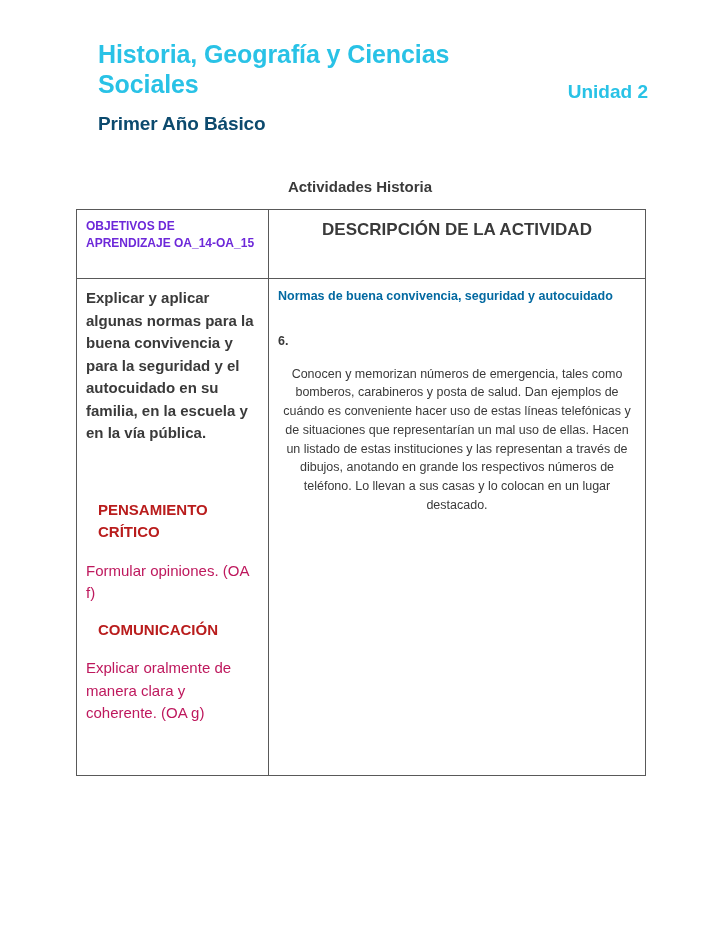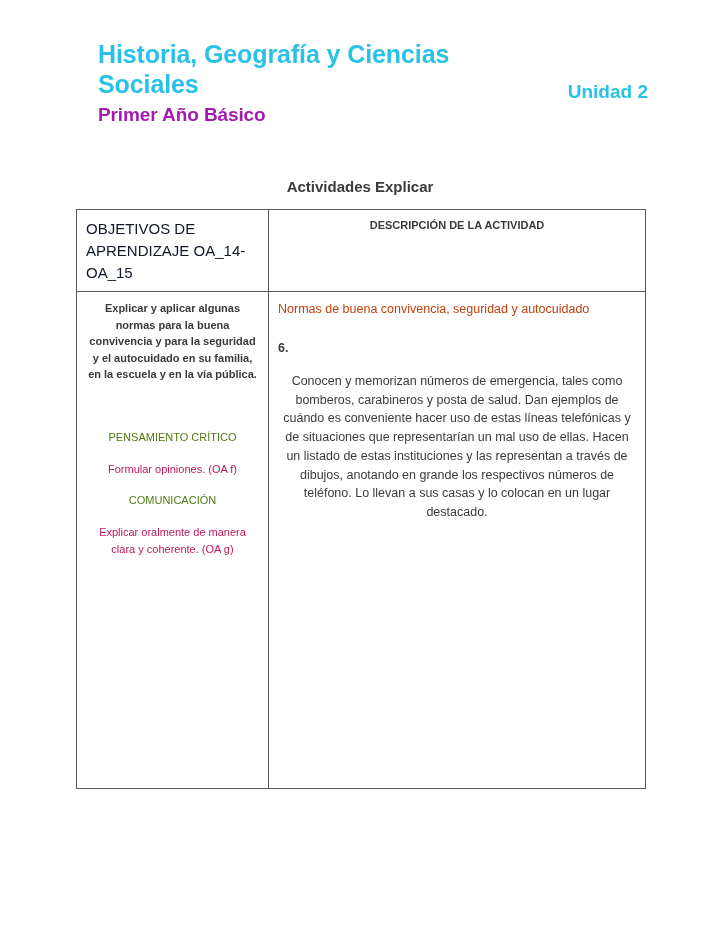--- a/index.html
+++ b/index.html
@@ -48,22 +48,22 @@
     font-size: 25px;
     font-weight: bold;
     line-height: 1.18;
     color: #29c2e6;
     letter-spacing: -0.1px;
     max-width: 410px;
   }
   .grade-title {
     font-size: 19px;
     font-weight: bold;
-    color: #a21caf;
-    margin-top: 5px;
+    color: #0c4a6e;
+    margin-top: 14px;
     letter-spacing: -0.1px;
   }
   .unit-label {
     font-size: 19px;
     font-weight: bold;
     color: #29c2e6;
     line-height: 1.2;
     text-align: center;
   }
   .oa-label {
@@ -97,68 +97,67 @@
   }
   .activity-table td {
     border: 1.3px solid #595959;
     vertical-align: top;
     padding: 8px 9px 8px 9px;
   }
   .col-objectives { width: 192px; }
   .col-description { width: 377px; }
 
   .th-objectives {
-    font-size: 15px;
-    font-weight: normal;
-    color: #0f172a;
+    font-size: 12px;
+    font-weight: bold;
+    color: #6d28d9;
     line-height: 1.45;
     height: 52px;
   }
   .th-description {
-    font-size: 11px;
+    font-size: 17px;
     font-weight: bold;
     color: #3a3a3a;
     text-align: center;
     line-height: 1.45;
   }
 
   .cell-objectives {
     height: 480px;
-    font-size: 11px;
+    font-size: 15px;
     line-height: 1.5;
-    text-align: center;
   }
   .cell-description {
     font-size: 12.5px;
     line-height: 1.5;
   }
 
   .obj-main {
     font-weight: bold;
     color: #3a3a3a;
     margin: 0 0 14px 0;
   }
   .spacer-line {
     height: 28px;
   }
   .skill-heading {
-    font-weight: normal;
-    color: #4d7c0f;
-    margin: 4px;
+    font-weight: bold;
+    color: #b91c1c;
+    margin: 12px;
   }
   .skill-text {
     color: #be185d;
     margin: 16px 0 14px 0;
   }
   .skill-text:last-child { margin-bottom: 0; }
 
   .desc-heading {
-    font-weight: normal;
-    color: #c2410c;
-    margin: 0 0 20px 0;
+    font-weight: bold;
+    color: #0369a1;
+    margin: 0 0 26px 0;
   }
   .desc-number {
     font-weight: bold;
     color: #3a3a3a;
     margin: 0 0 14px 0;
   }
   .desc-body {
     color: #3a3a3a;
     margin: 0;
     text-align: center;
@@ -174,21 +173,21 @@
       <div class="header-left">
         <div class="subject-title">Historia, Geografía y Ciencias Sociales</div>
         <div class="grade-title">Primer Año Básico</div>
       </div>
       <div class="header-right">
         <div class="unit-label">Unidad 2</div>
       </div>
     </div>
   </div>
 
-  <div class="section-title">Actividades Explicar</div>
+  <div class="section-title">Actividades Historia</div>
 
   <table class="activity-table">
     <colgroup>
       <col class="col-objectives">
       <col class="col-description">
     </colgroup>
     <tbody>
       <tr>
         <td class="th-objectives">OBJETIVOS DE APRENDIZAJE OA_14-OA_15</td>
         <td class="th-description">DESCRIPCIÓN DE LA ACTIVIDAD</td>

